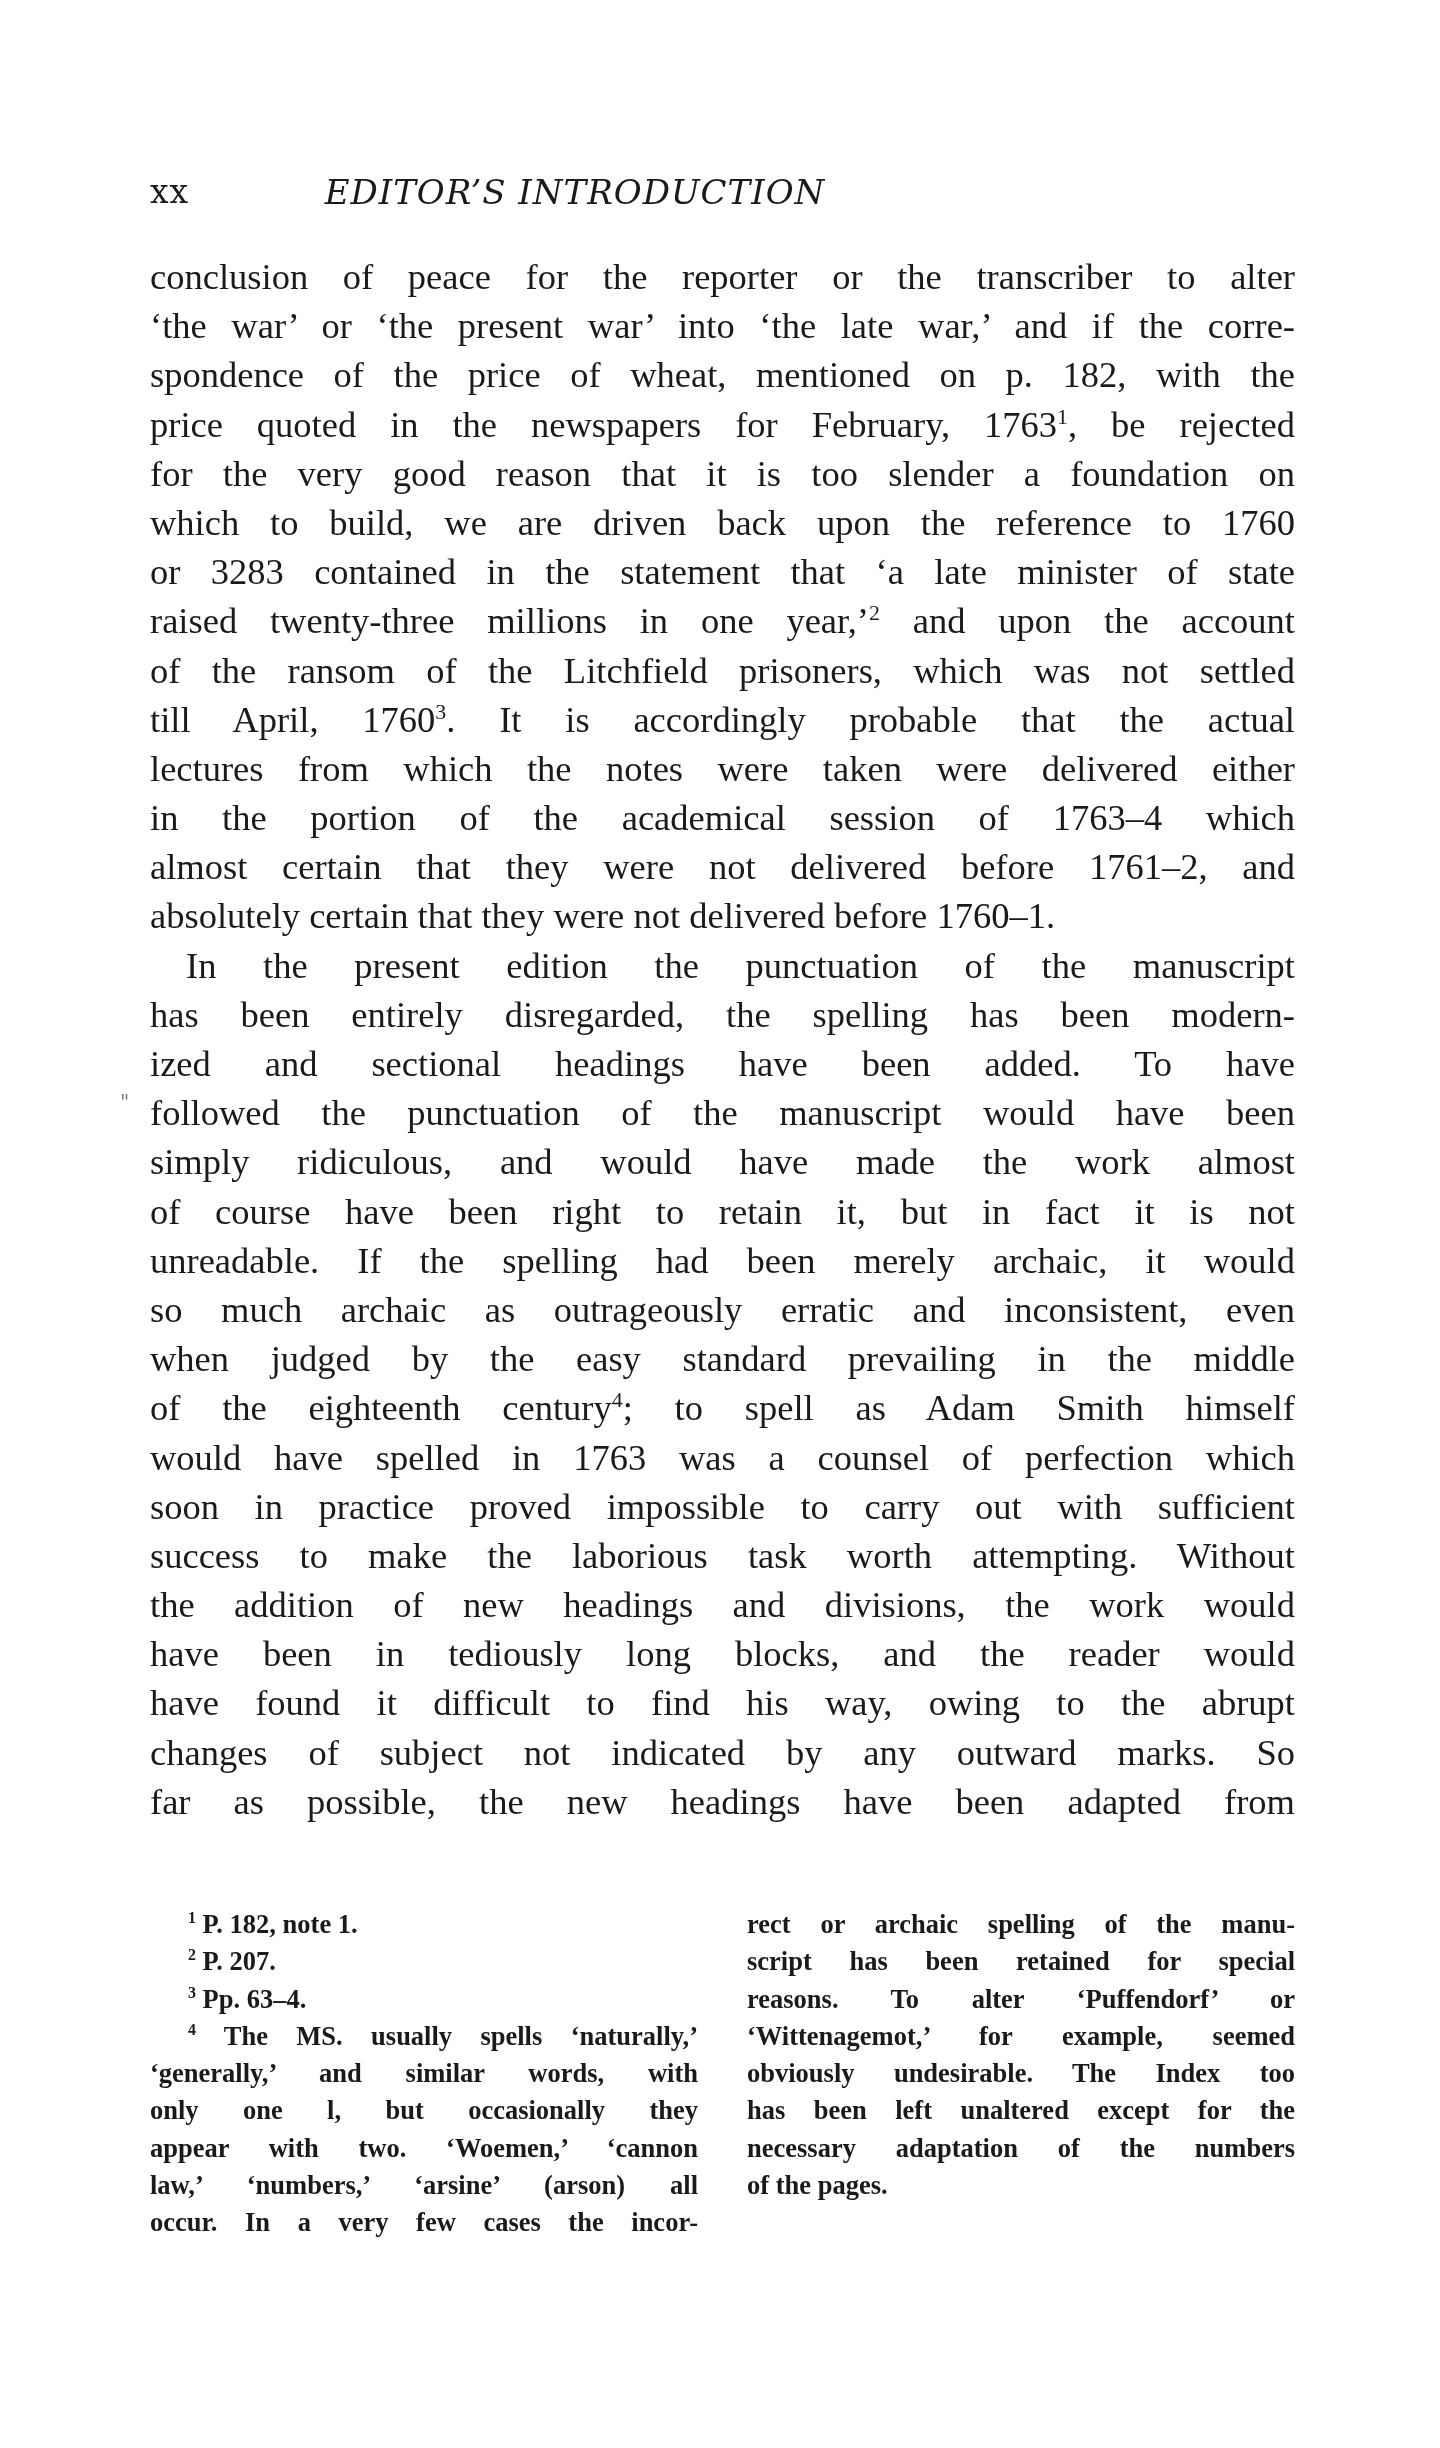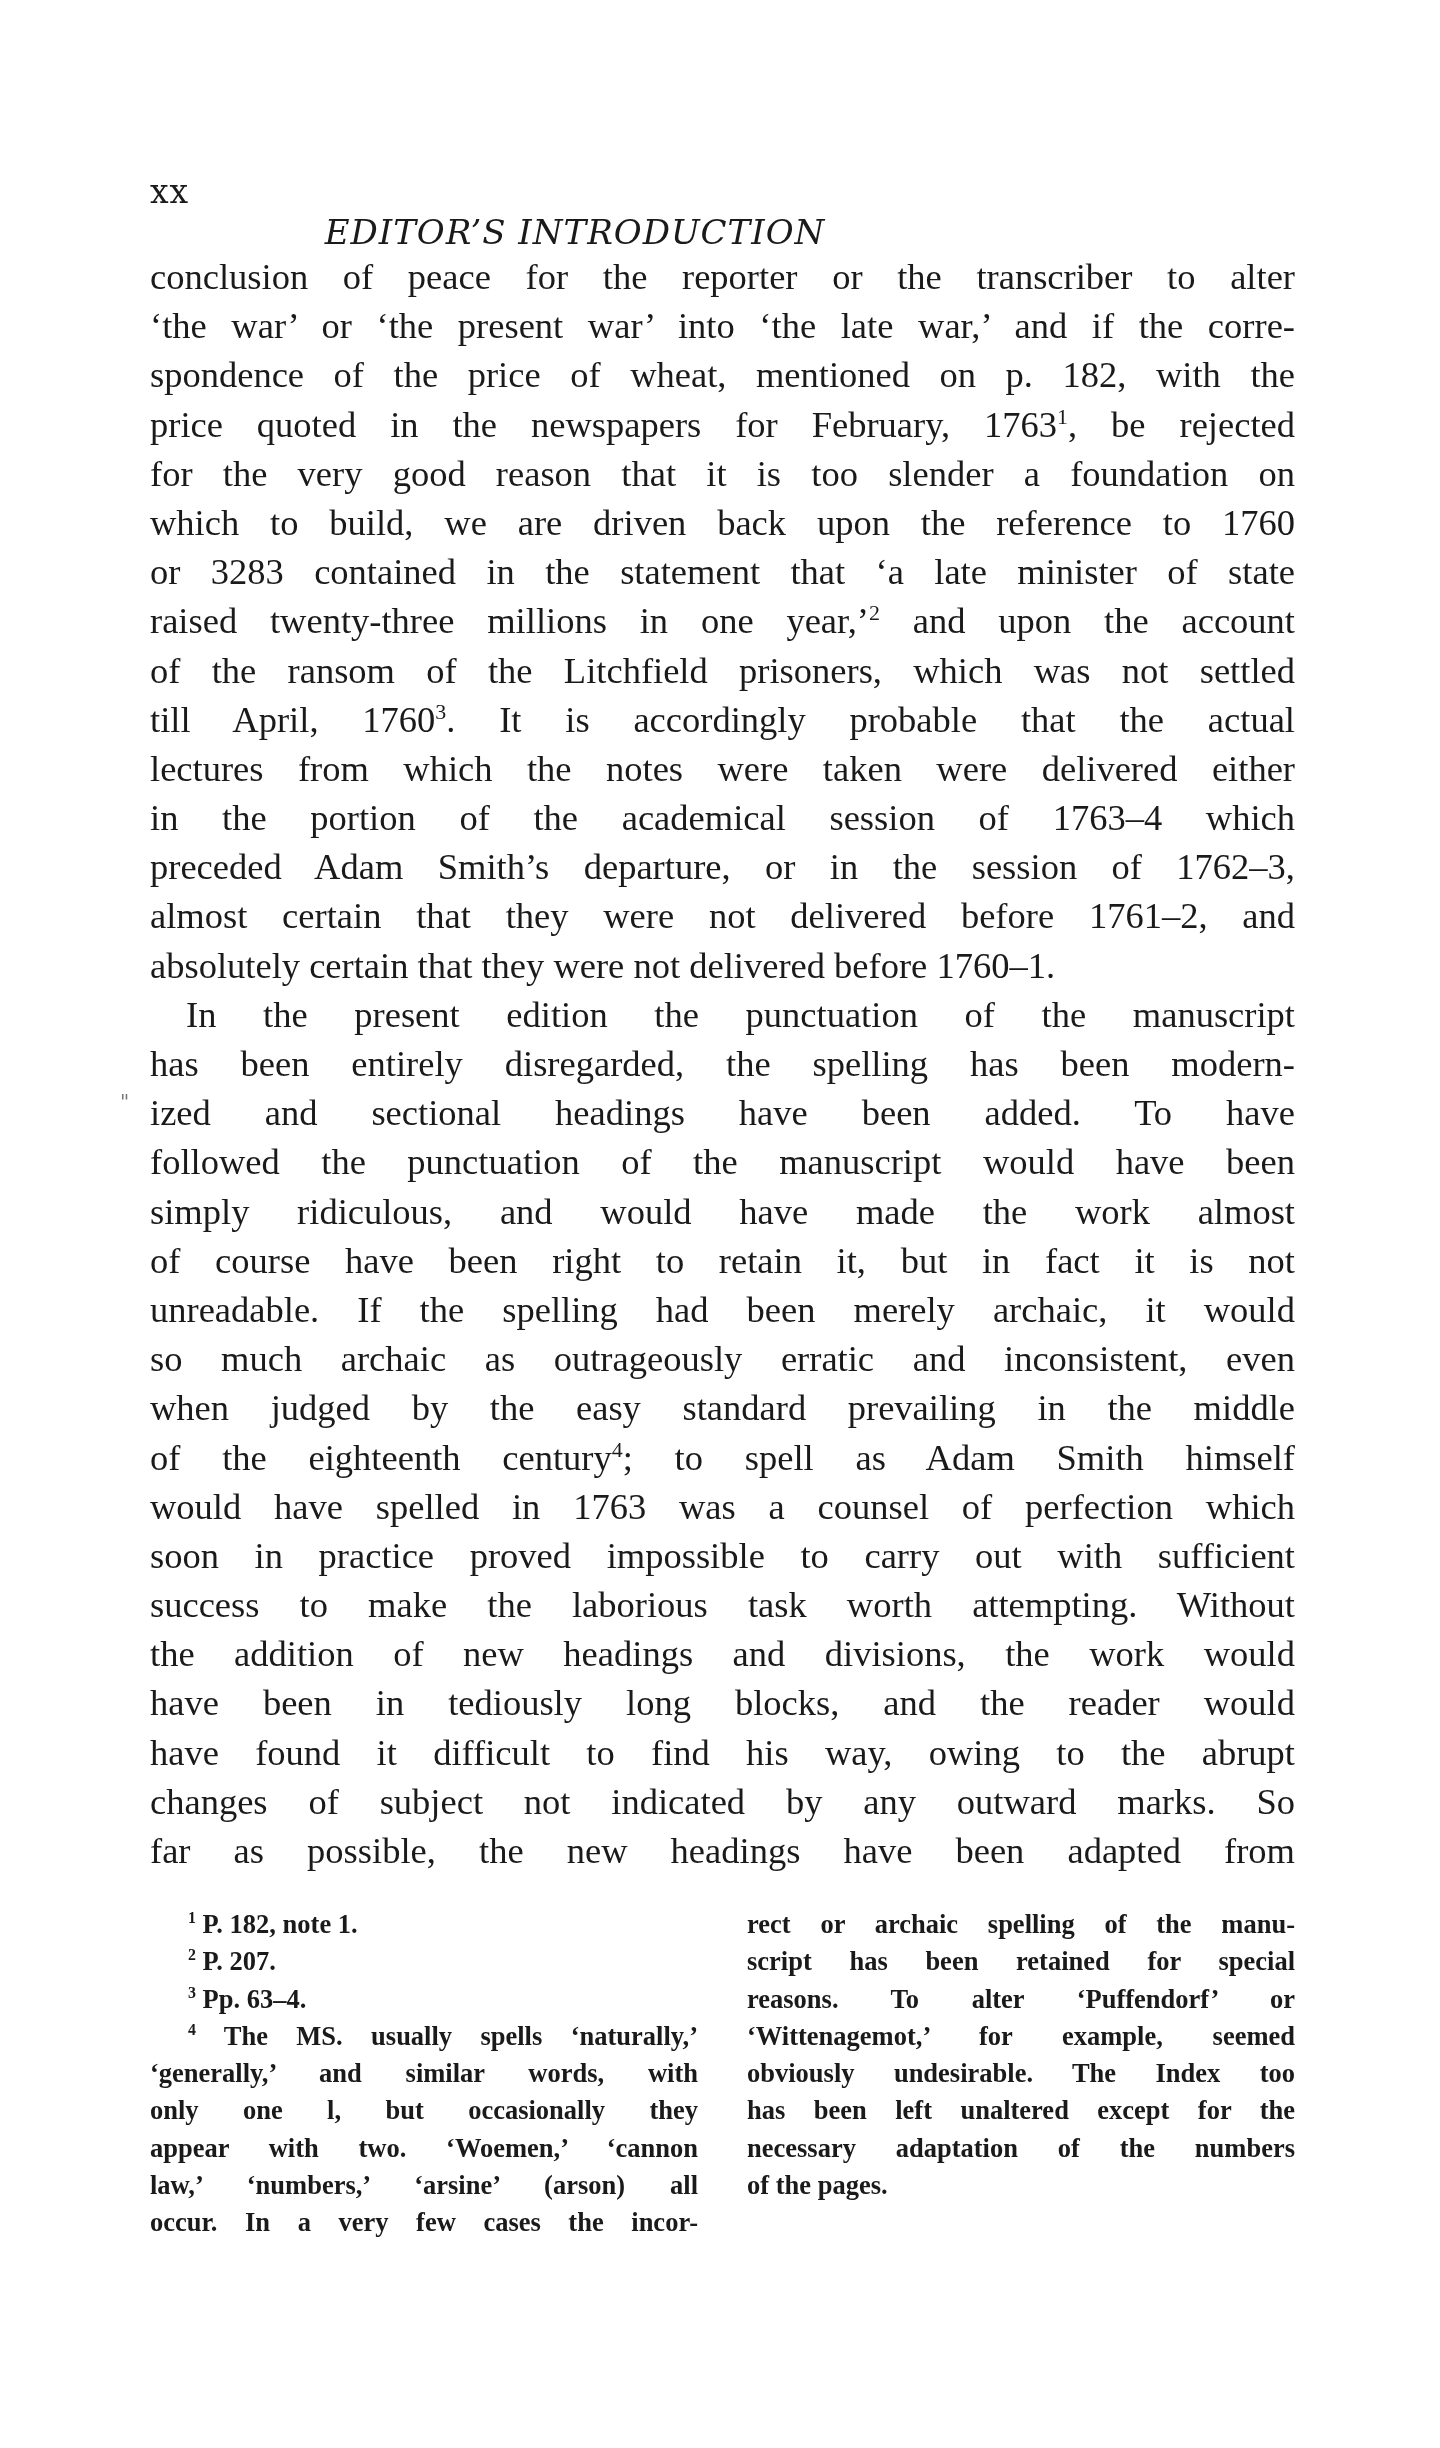--- a/index.html
+++ b/index.html
@@ -1,19 +1,19 @@
 <!DOCTYPE html>
 <html><head>
 <meta charset="utf-8">
 <style>
   html, body { margin:0; padding:0; background:#ffffff; }
   body { width:1440px; height:2448px; position:relative; overflow:hidden; color:#1a1a1a; font-family:"DejaVu Serif","Liberation Serif",serif; }
   .running-head { position:absolute; left:150px; top:172px; width:1145px; height:44px; }
   .folio { position:absolute; left:0; top:0; font-size:33px; letter-spacing:1px; }
-  .head-title { position:absolute; left:0; width:850px; text-align:center; top:0; font-style:italic; font-size:34px; letter-spacing:1px;margin-top:40px; }
+  .head-title { position:absolute; left:0; width:850px; text-align:center; top:0; font-style:italic; font-size:34px; letter-spacing:1px; }
   .body-text { position:absolute; left:150px; top:252px; width:1145px; font-family:"Liberation Serif",serif; font-size:36.5px; line-height:49.2px; }
   .line { display:block; white-space:nowrap; text-align:justify; text-align-last:justify; height:49.2px; }
   .line.last { text-align-last:left; }
   .line.indent { padding-left:36px; }
   sup { font-size:60%; line-height:0; vertical-align:super; }
   .margin-mark { position:absolute; left:120px; top:1090px; font-size:20px; color:#777; }
   .footnotes { position:absolute; top:1906px; left:150px; width:1145px; font-family:"Liberation Serif",serif; font-size:26.5px; line-height:37.3px; }
   .fn-col { position:absolute; top:0; width:548px; }
   .fn-col.left { left:0; }
   .fn-col.right { left:597px; }
@@ -37,21 +37,20 @@
   <span class="line"><span>spondence of the price of wheat, mentioned on p. 182, with the</span></span>
   <span class="line"><span>price quoted in the newspapers for February, 1763</span><sup>1</sup><span>, be rejected</span></span>
   <span class="line"><span>for the very good reason that it is too slender a foundation on</span></span>
   <span class="line"><span>which to build, we are driven back upon the reference to 1760</span></span>
   <span class="line"><span>or 3283 contained in the statement that ‘a late minister of state</span></span>
   <span class="line"><span>raised twenty-three millions in one year,’</span><sup>2</sup><span> and upon the account</span></span>
   <span class="line"><span>of the ransom of the Litchfield prisoners, which was not settled</span></span>
   <span class="line"><span>till April, 1760</span><sup>3</sup><span>. It is accordingly probable that the actual</span></span>
   <span class="line"><span>lectures from which the notes were taken were delivered either</span></span>
   <span class="line"><span>in the portion of the academical session of 1763–4 which</span></span>
-  <span class="line"><span>preceded Adam Smith’s departure, or in the session of 1762–3,</span></span>
   <span class="line"><span>almost certain that they were not delivered before 1761–2, and</span></span>
   <span class="line last"><span>absolutely certain that they were not delivered before 1760–1.</span></span>
   <span class="line indent"><span>In the present edition the punctuation of the manuscript</span></span>
   <span class="line"><span>has been entirely disregarded, the spelling has been modern-</span></span>
   <span class="line"><span>ized and sectional headings have been added. To have</span></span>
   <span class="line"><span>followed the punctuation of the manuscript would have been</span></span>
   <span class="line"><span>simply ridiculous, and would have made the work almost</span></span>
   <span class="line"><span>of course have been right to retain it, but in fact it is not</span></span>
   <span class="line"><span>unreadable. If the spelling had been merely archaic, it would</span></span>
   <span class="line"><span>so much archaic as outrageously erratic and inconsistent, even</span></span>

